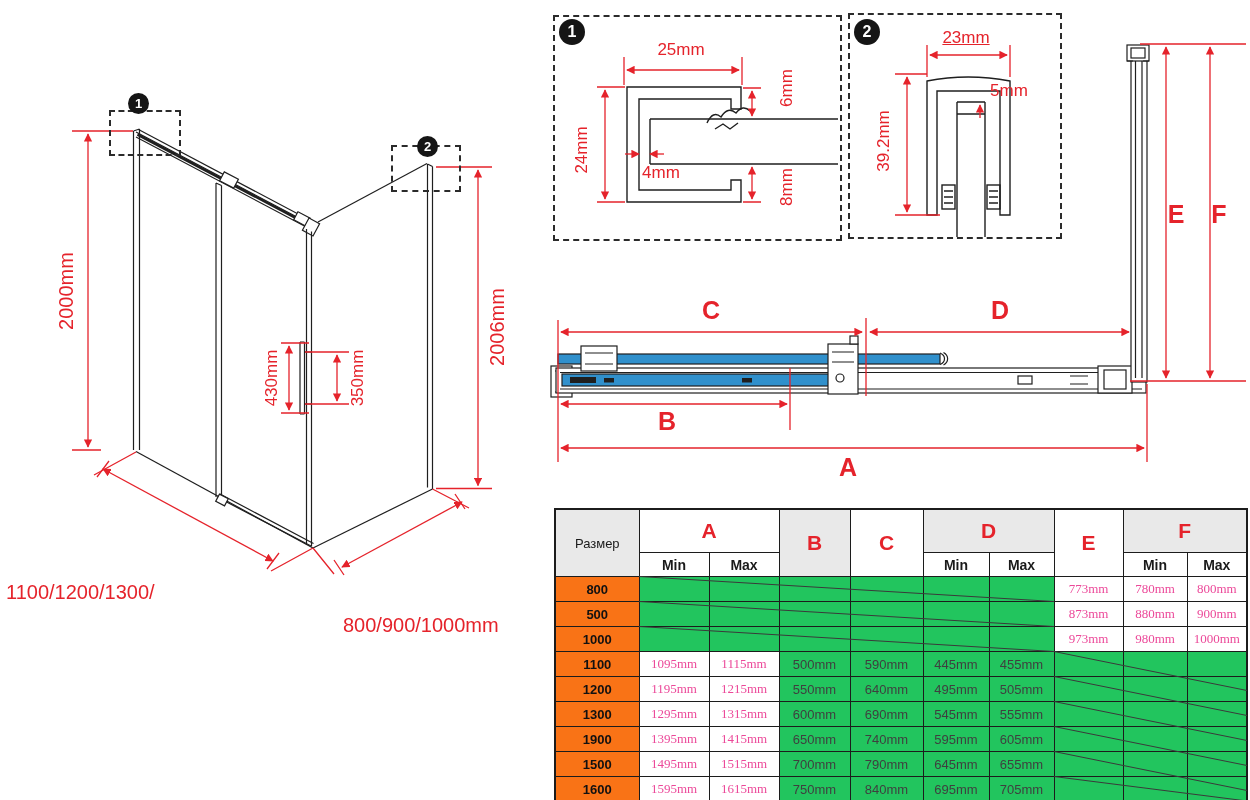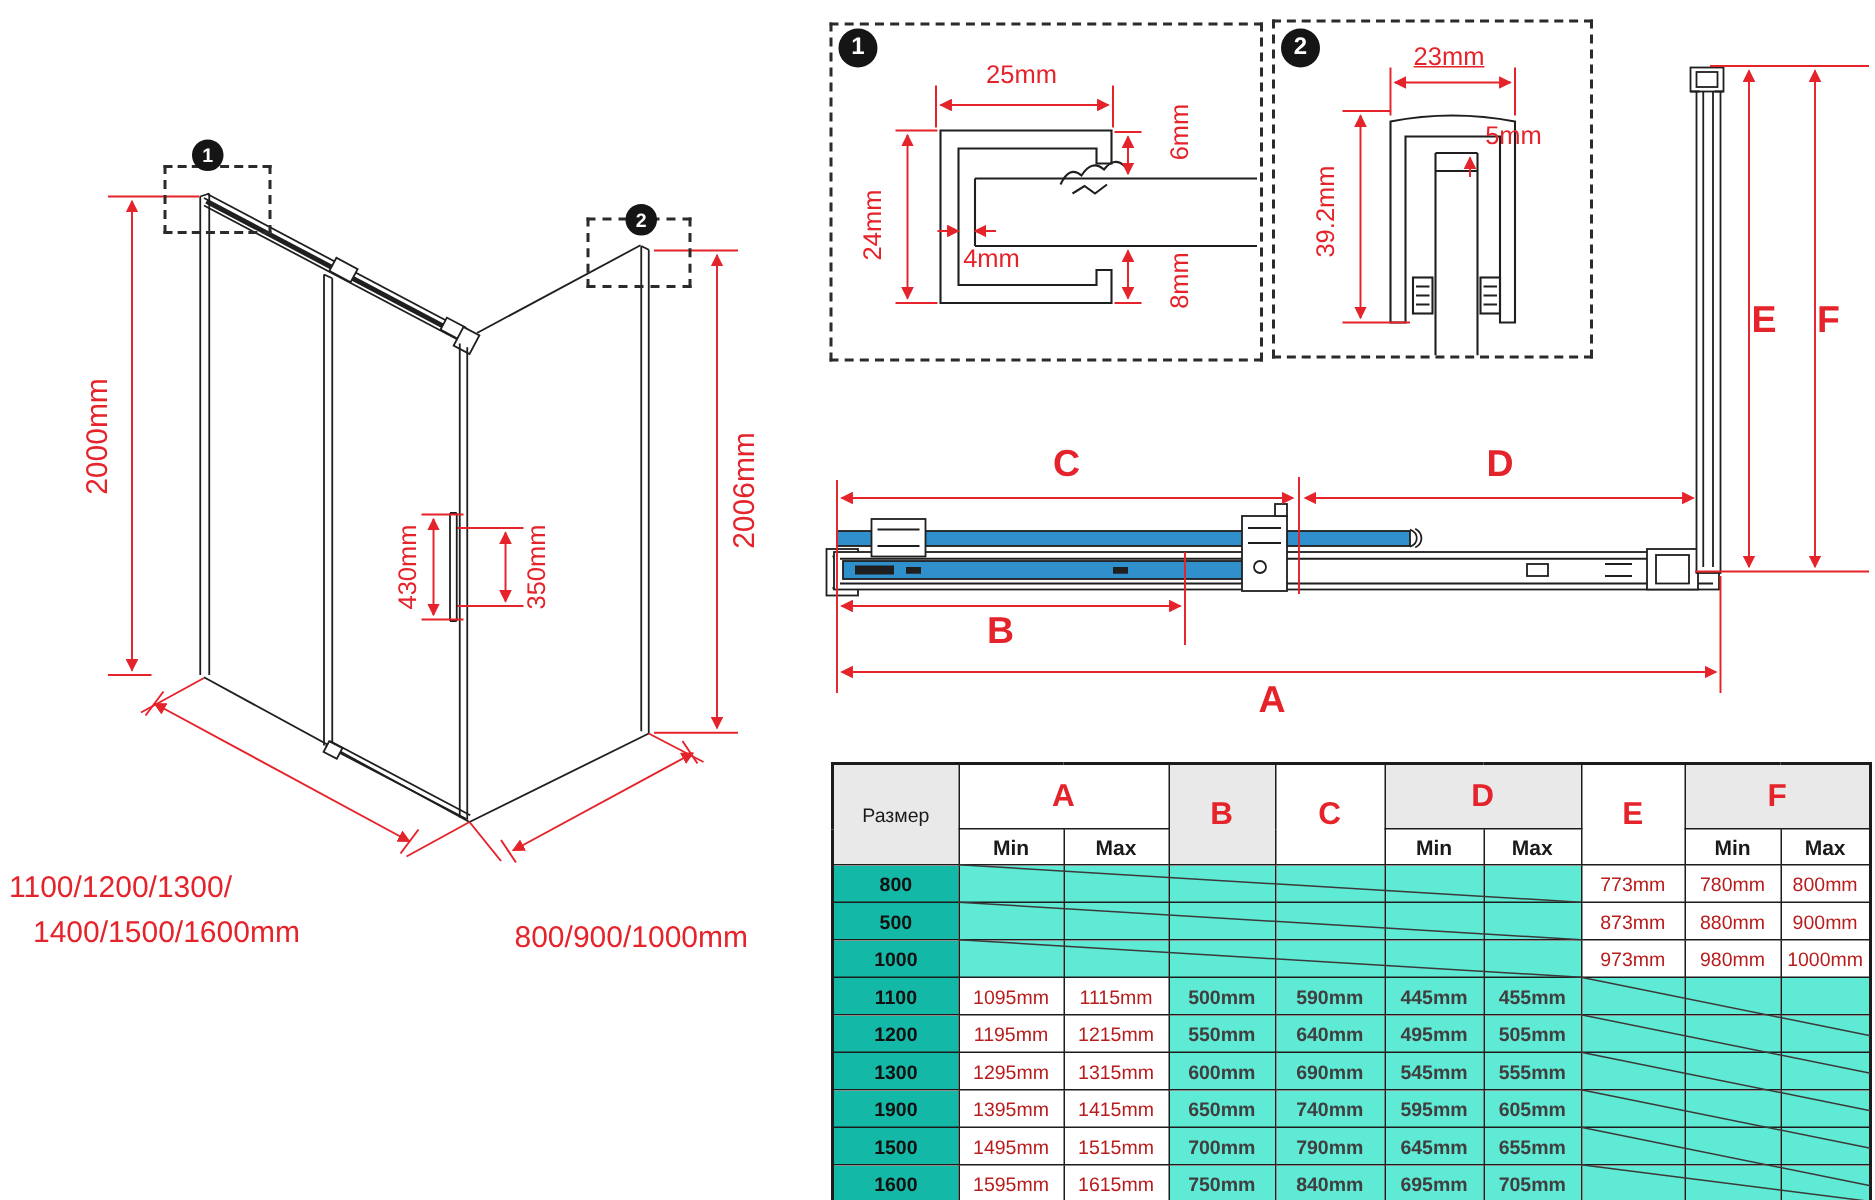--- a/index.html
+++ b/index.html
@@ -25,23 +25,23 @@
   #tbl-diag{position:absolute;left:0;top:0;pointer-events:none;}
   table.dims{border-collapse:collapse;table-layout:fixed;}
   table.dims td{border:1px solid #1c1c1c;text-align:center;vertical-align:middle;
                 padding:0;overflow:hidden;}
   table.dims{border:2px solid #1c1c1c;}
   .hsize{background:#e9e9e9;font-size:13px;color:#1a1a1a;}
   .hletter{color:#e5232b;font-size:21px;font-weight:bold;height:42px;}
   .hw{background:#fff;}
   .hg{background:#e9e9e9;}
   .mm{background:#fff;font-weight:bold;font-size:14px;color:#1a1a1a;height:23px;}
-  td.szc{background:#14b8a6;font-weight:bold;font-size:13px;color:#111;height:24px;}
-  td.gc{background:#5eead4;font-size:13px;color:#3f3f3f;height:24px;font-weight:bold;}
-  td.wc{background:#fff;font-size:13px;color:#b91c1c;height:24px;}
+  td.szc{background:#f97316;font-weight:bold;font-size:13px;color:#111;height:24px;}
+  td.gc{background:#22c55e;font-size:13px;color:#3f3f3f;height:24px;}
+  td.wc{background:#fff;font-size:13px;color:#ec4899;height:24px;font-family:Liberation Serif, serif;}
 </style>
 </head>
 <body>
 
 <div id="canvas">
 
   <svg id="lineart" width="1250" height="800">
     <defs>
       <marker id="arM" viewBox="0 0 10 10" refX="9" refY="5" markerWidth="6.5" markerHeight="6.5" orient="auto-start-reverse">
         <path d="M0,0 L10,5 L0,10 z" fill="#e5232b"></path>
@@ -158,21 +158,20 @@
     </div>
   <div class="badge sm" style="left:417px;top:136px;">
       <span>2</span>
     </div>
 
   <div class="lbl r big" style="left:66px;top:291px;">2000mm</div>
   <div class="lbl r big" style="left:497px;top:327px;">2006mm</div>
   <div class="lbl r md" style="left:272px;top:378px;">430mm</div>
   <div class="lbl r md" style="left:358px;top:378px;">350mm</div>
   <div class="lbl big" style="left:6px;top:581px;">1100/1200/1300/</div>
-  <div class="lbl big" style="left:22px;top:611px;">1400/1500/1600mm</div>
   <div class="lbl big" style="left:343px;top:614px;">800/900/1000mm</div>
 
   <div class="detail" style="left:553px;top:15px;width:285px;height:222px;">
     <svg width="285" height="222">
       <defs>
         <marker id="ar1" viewBox="0 0 10 10" refX="9" refY="5" markerWidth="6.5" markerHeight="6.5" orient="auto-start-reverse">
           <path d="M0,0 L10,5 L0,10 z" fill="#e5232b"></path>
         </marker>
       </defs>
       <g stroke="#1f1f1f" fill="none" stroke-width="1.4">

